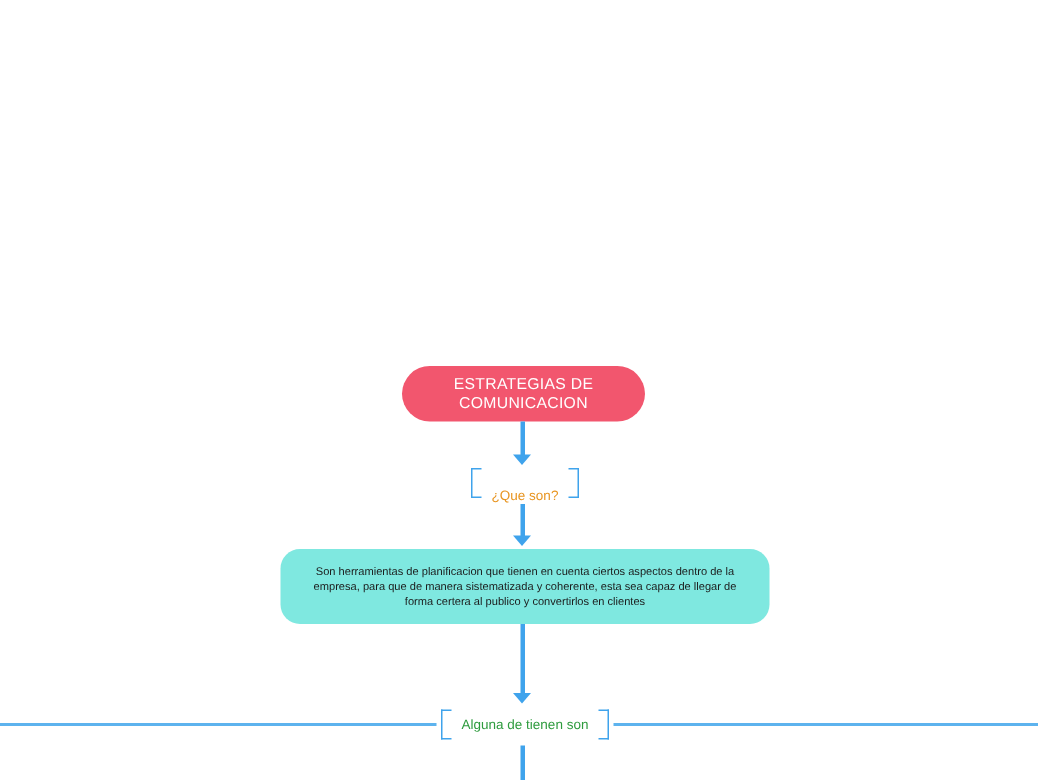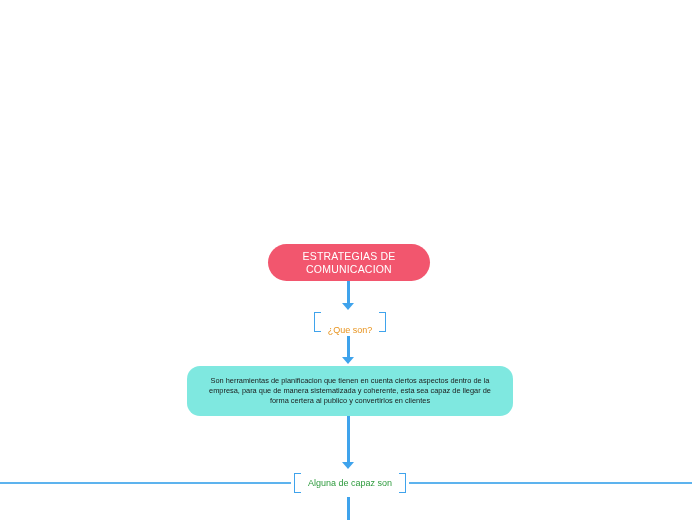--- a/index.html
+++ b/index.html
@@ -152,19 +152,19 @@
   </div>
 
   <div class="conn v-line" style="left:347px; top:416px; height:50px;"></div>
   <div class="arrow-head" style="left:342px; top:462px;"></div>
 
   <div class="conn h-line" style="left:0px; top:482px; width:291px;"></div>
   <div class="conn h-line" style="left:409px; top:482px; width:283px;"></div>
 
   <div class="bracket-node" id="node-alguna">
     <span class="brk left"></span>
-    <span class="txt">Alguna de capaz son</span>
+    <span class="txt">Alguna de tienen son</span>
     <span class="brk right"></span>
   </div>
 
   <div class="conn v-line" style="left:347px; top:497px; height:23px;"></div>
 
 </div>
 
 </body></html>

